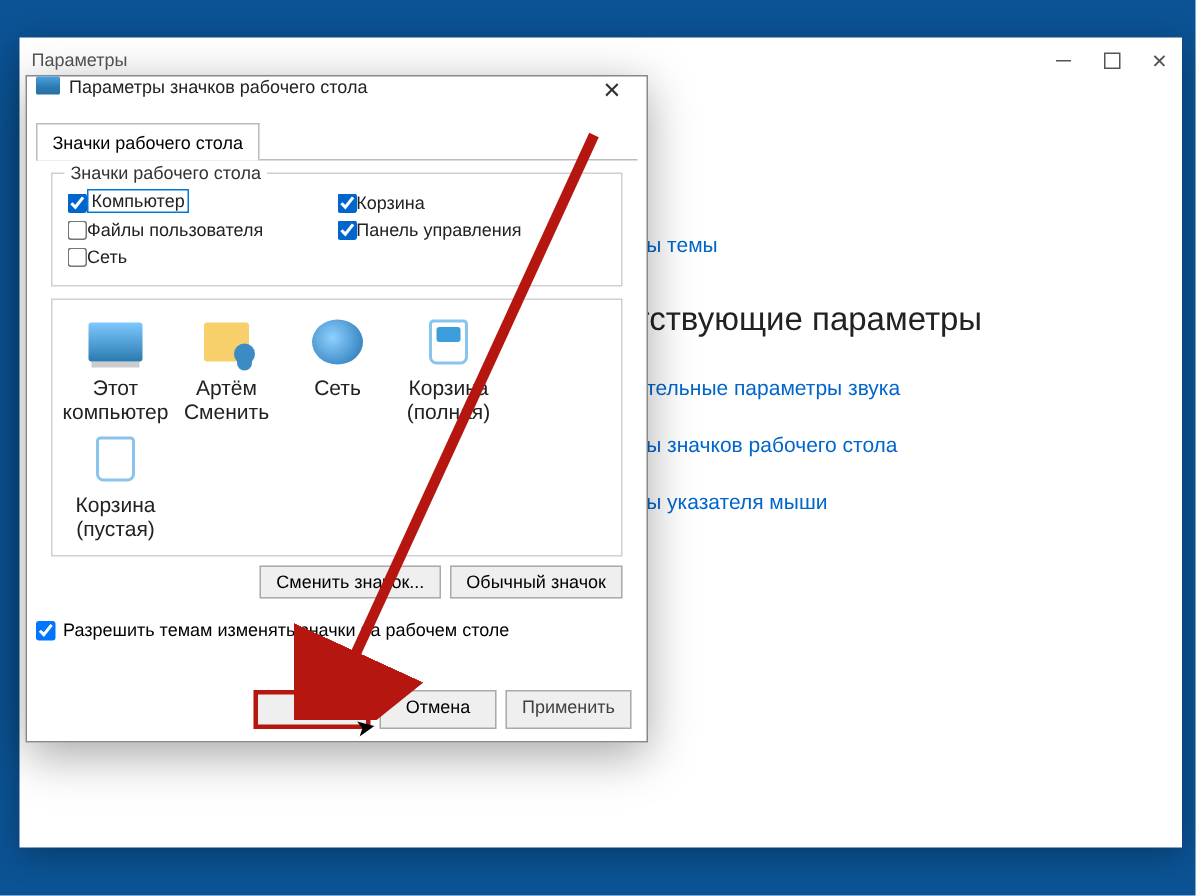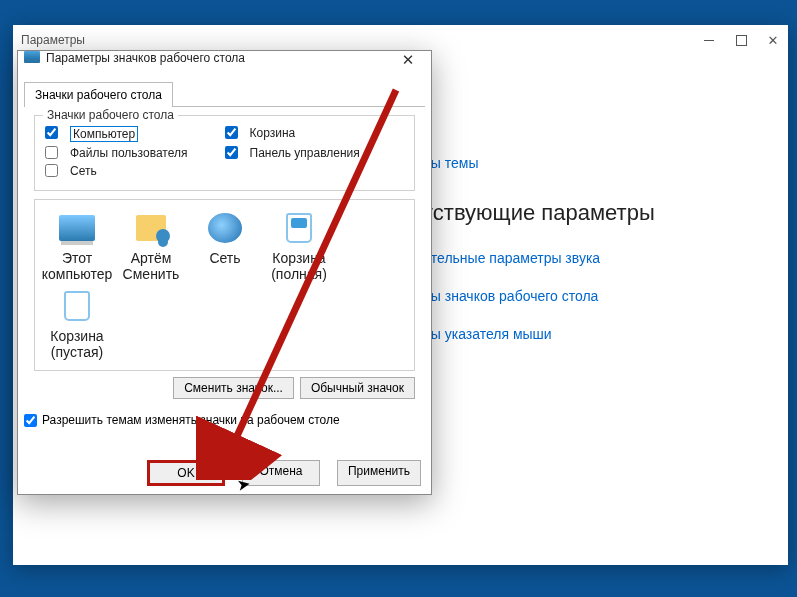--- a/index.html
+++ b/index.html
@@ -37,42 +37,42 @@
   .dialog-close { font-size:15px; color:#333; width:34px; text-align:center; }
 
   .tab-strip { display:flex; padding: 0 6px; font-size:12px; }
   .tab { padding: 5px 10px; border:1px solid #bbb; border-bottom:none; background:#fff; position:relative; top:1px; }
   .tab-area { border-top:1px solid #bbb; margin:0 6px; padding:8px 10px 6px; }
 
   .groupbox { border:1px solid #d0d0d0; padding:8px 10px 10px; position:relative; font-size:12px; margin-bottom:8px; }
   .groupbox > .legend { position:absolute; top:-8px; left:8px; background:#fff; padding:0 4px; color:#333; }
 
   .chk-row { display:flex; flex-wrap:wrap; }
-  .chk { display:flex; align-items:flex-start; gap:12px; width:50%; padding:2px 0; font-size:12px; color:#222; }
+  .chk { display:flex; align-items:flex-end; gap:0; width:50%; padding:2px 0; font-size:12px; color:#222; }
   .chk input { width:13px; height:13px; accent-color:#0066cc;}
   .chk.selbox span { border:1px solid #0078d7; padding:0 2px; }
 
   .icon-area { border:1px solid #d0d0d0; background:#fff; padding:10px 6px; display:flex; flex-wrap:wrap; gap:6px 2px; min-height:160px; }
   .desk-icon { width:72px; text-align:center; font-size:14px; color:#222; }
   .desk-icon .ico { width:40px; height:36px; margin:0 auto 4px; display:flex; align-items:center; justify-content:center; }
   .ico-pc { background: linear-gradient(180deg,#7ec9ff,#2a7ab0); width:36px; height:26px; border-radius:2px; box-shadow: 0 6px 0 -2px #ccc; }
   .ico-user { position:relative; width:30px; height:26px; background:#f8d06b; border-radius:2px; }
   .ico-user::after{content:""; position:absolute; right:-4px; bottom:-2px; width:14px; height:14px; background:#3b8cc5; border-radius:50%; box-shadow:0 6px 0 -2px #3b8cc5;}
   .ico-net { width:34px; height:30px; background: radial-gradient(circle at 40% 40%, #8fd1ff, #1e6fb0); border-radius:50%; }
   .ico-bin { width:26px; height:30px; background:#fff; border:2px solid #89c4ec; border-radius:3px 3px 5px 5px; position:relative; }
   .ico-bin.full::before{content:""; position:absolute; left:3px; right:3px; top:3px; height:10px; background:#3b9ddb; border-radius:2px;}
 
   .btn-row { display:flex; justify-content:flex-end; gap:6px; margin-top:6px; }
   .btn { font-size:12px; padding:3px 10px; background:#efefef; border:1px solid #aaa; min-width:96px; text-align:center; }
   .btn.small { min-width: auto; }
-  .btn.disabled { color:#000000; }
+  .btn.disabled { color:#404040; }
 
   .allow-row { display:flex; align-items:center; gap:5px; font-size:12px; margin:8px 0 10px 6px; }
 
-  .dlg-btn-row { position:absolute; right:10px; bottom:8px; display:flex; gap:17px;margin-left:16px; }
+  .dlg-btn-row { position:absolute; right:10px; bottom:8px; display:flex; gap:6px;margin-left:16px; }
   .dlg-btn-row .btn { min-width:78px; }
   .btn.ok { border:3px solid #b51710; }
 
   .arrow-svg { position:absolute; left:196px; top:80px; width:230px; height:400px; pointer-events:none; }
 
   .cursor { position:absolute; left:237px; top:475px; font-size:16px; color:#000; transform: rotate(-10deg); }
 </style>
 </head>
 <body>
 

